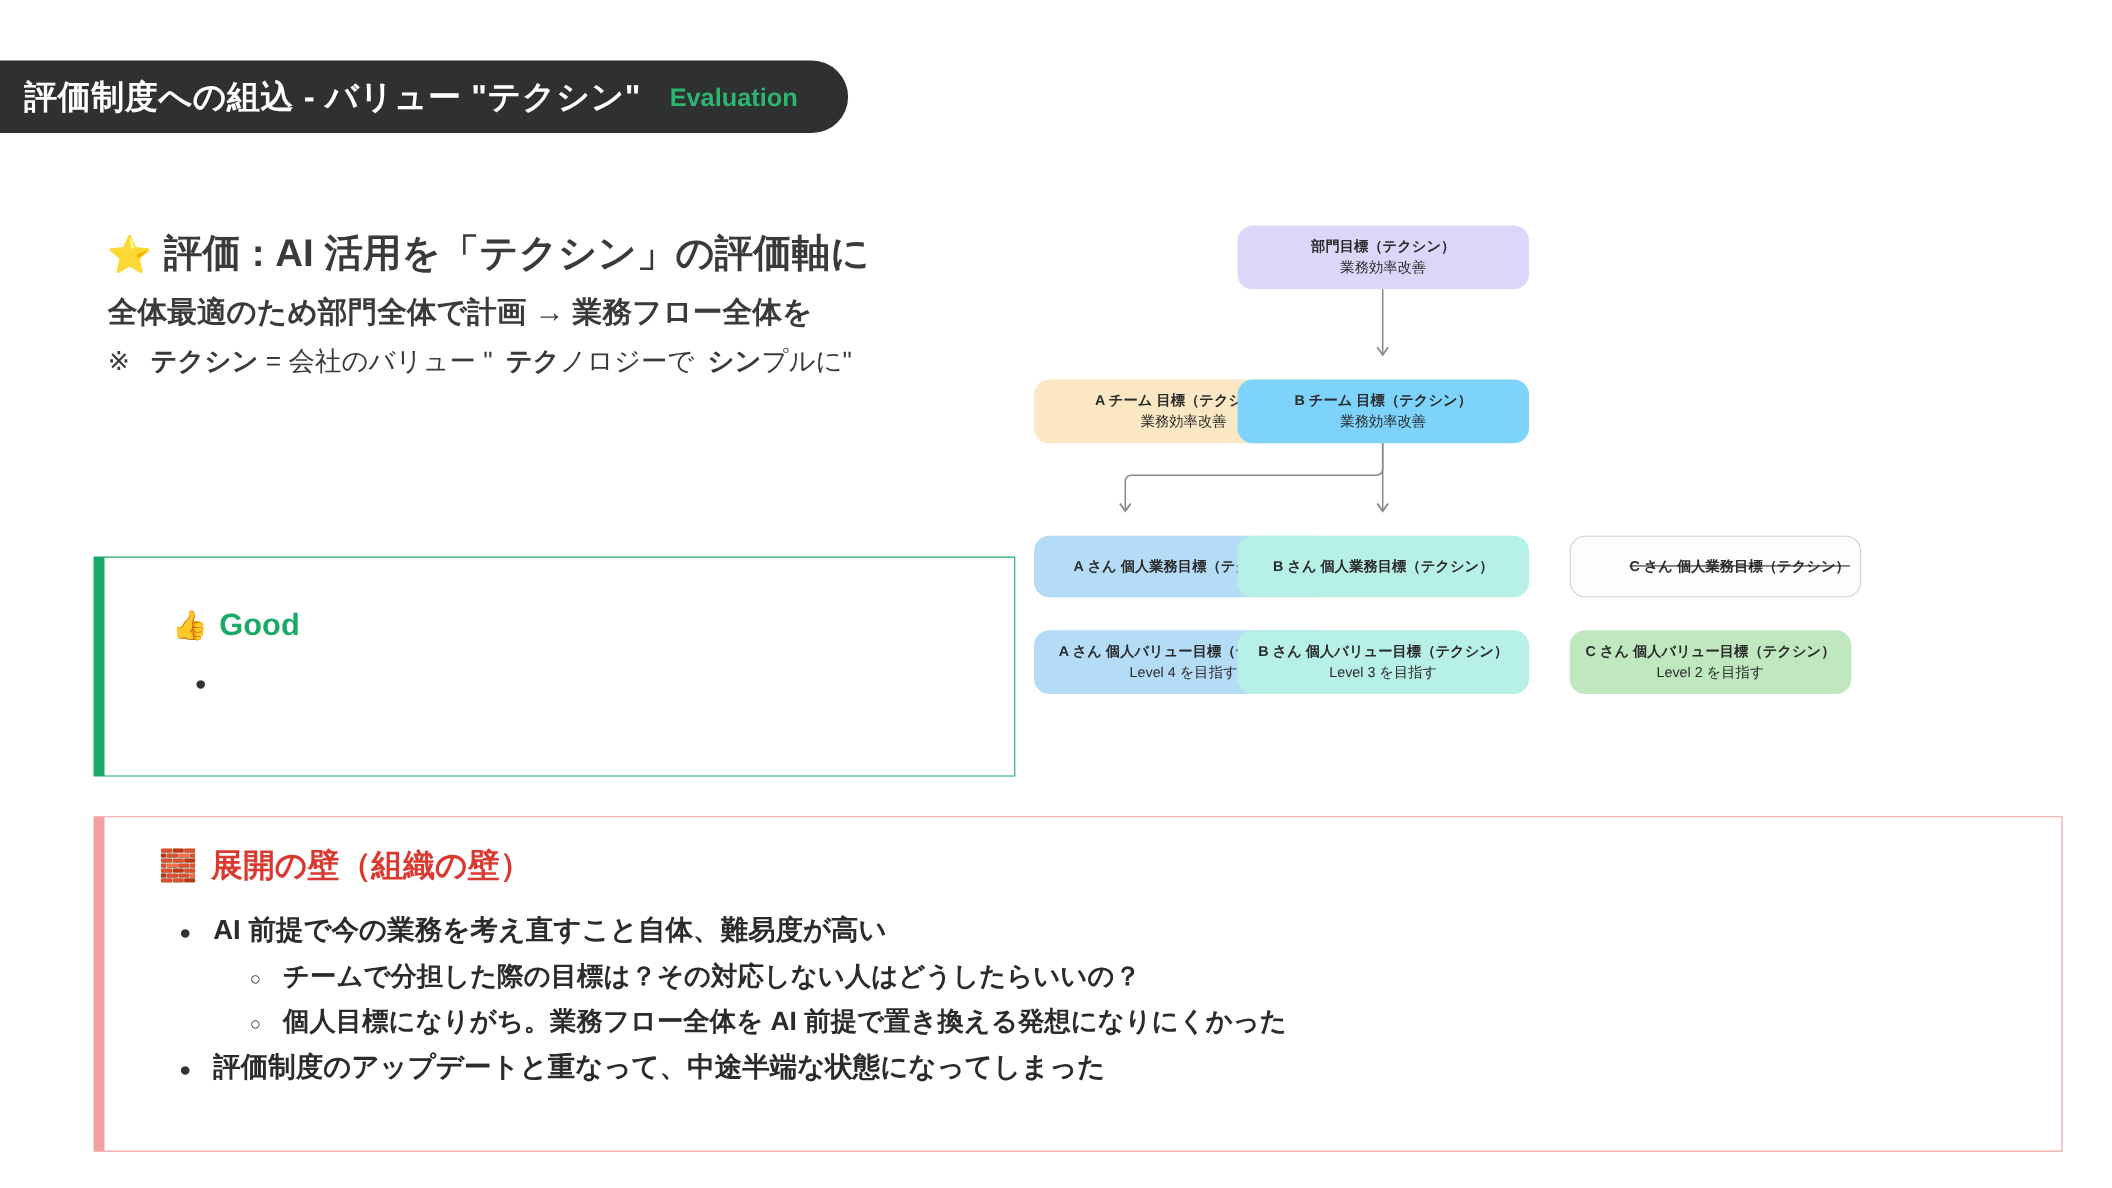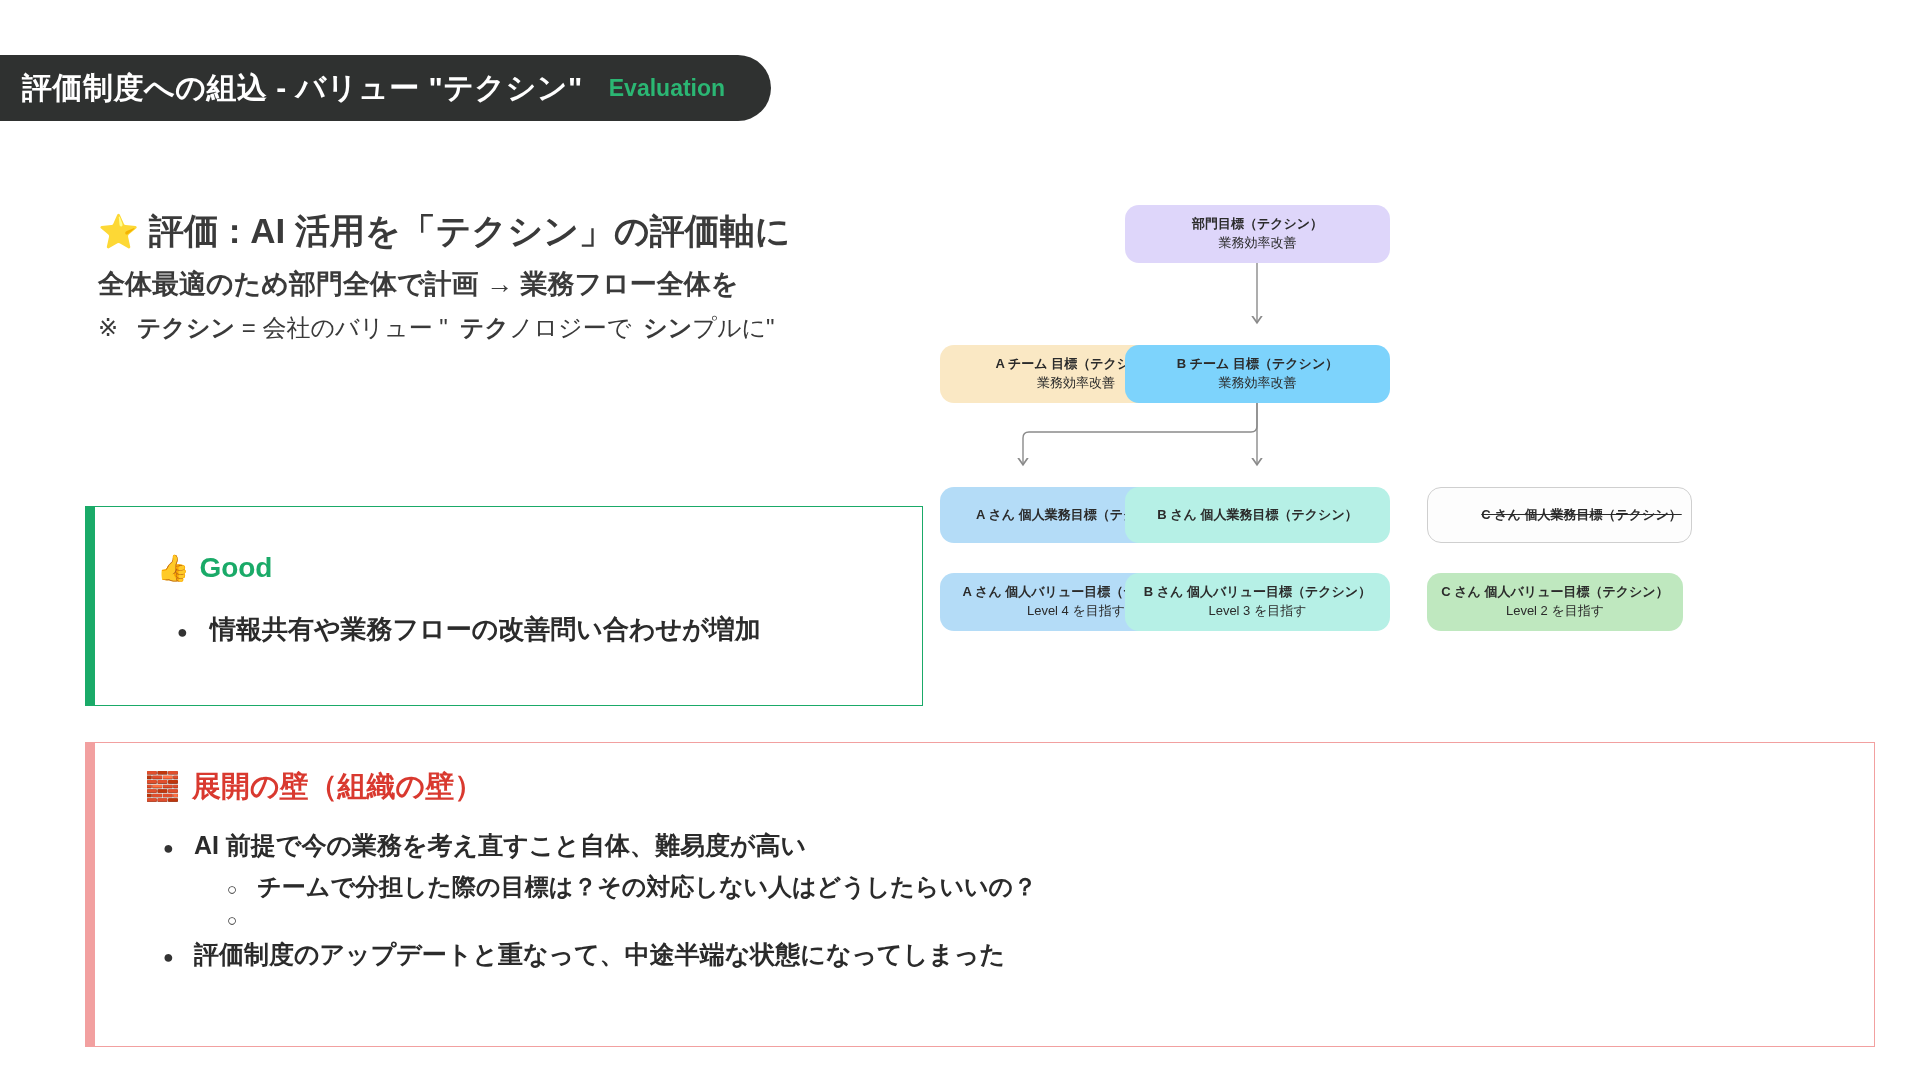--- a/index.html
+++ b/index.html
@@ -229,40 +229,40 @@
   <div class="lead-note"><span>※ </span><b>テクシン</b><span> = 会社のバリュー "</span><b>テク</b><span>ノロジーで</span><b>シン</b><span>プルに"</span></div>
 </div>
 
 <div class="good-card">
   <div class="good-head">
     <span class="thumb-icon">👍</span>
     <span class="good-label">Good</span>
   </div>
   <div class="good-list">
     <span class="bullet-dot">●</span>
-    <span class="good-item-text">情報共有や業務フローの改善問い合わせが増加</span>
   </div>
 </div>
 
 <div class="wall-card">
   <div class="wall-head">
     <span class="brick-icon">🧱</span>
     <span class="wall-label">展開の壁（組織の壁）</span>
   </div>
   <div class="wall-list">
     <div class="wall-row lvl1">
       <span class="marker-filled">●</span>
       <span class="wall-text">AI 前提で今の業務を考え直すこと自体、難易度が高い</span>
     </div>
     <div class="wall-row lvl2">
       <span class="marker-hollow">○</span>
       <span class="wall-text sub">チームで分担した際の目標は？その対応しない人はどうしたらいいの？</span>
     </div>
     <div class="wall-row lvl2">
       <span class="marker-hollow">○</span>
+      <span class="wall-text sub">個人目標になりがち。業務フロー全体を AI 前提で置き換える発想になりにくかった</span>
     </div>
     <div class="wall-row lvl1">
       <span class="marker-filled">●</span>
       <span class="wall-text">評価制度のアップデートと重なって、中途半端な状態になってしまった</span>
     </div>
   </div>
 </div>
 
 <div class="diagram">
 

